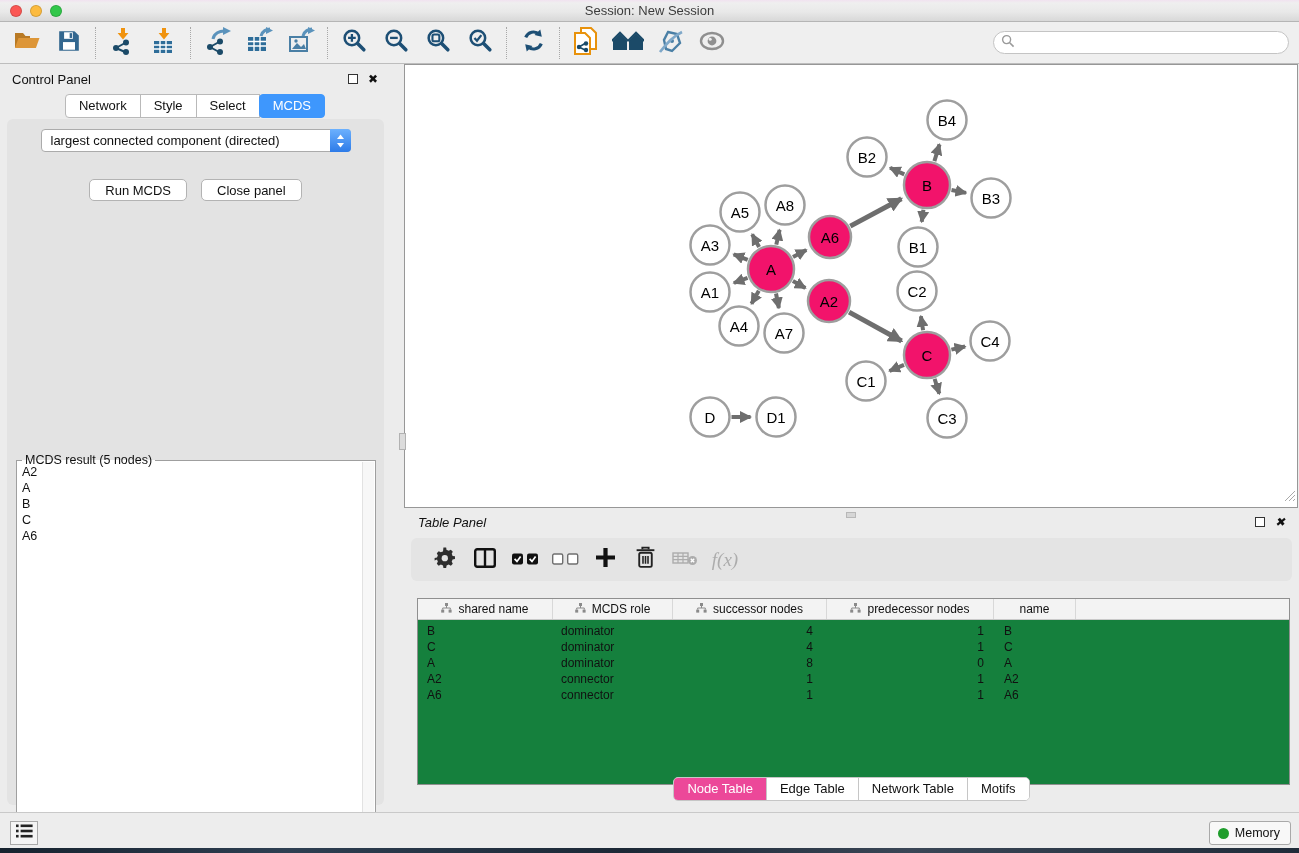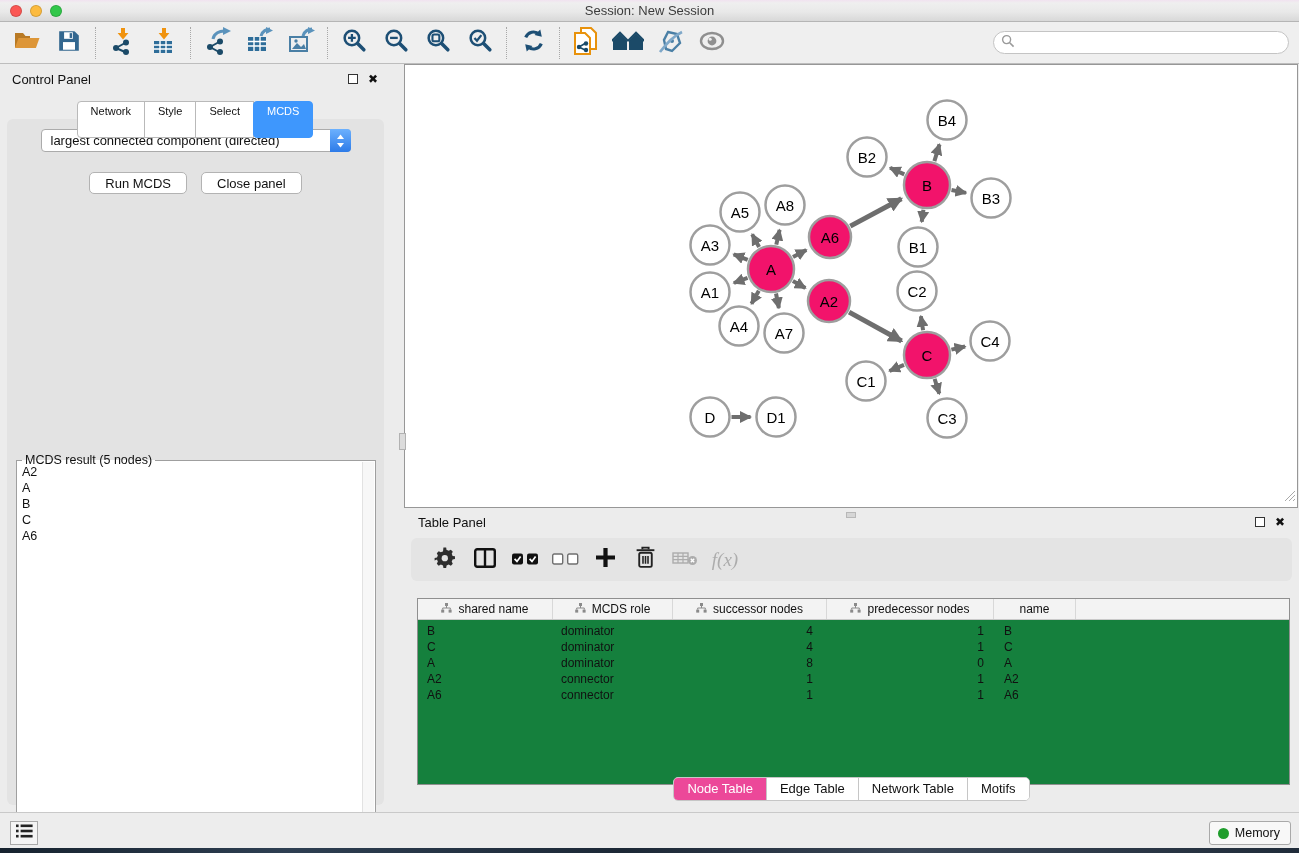--- a/index.html
+++ b/index.html
@@ -26,31 +26,31 @@
   .searchbox input { border:none; outline:none; flex:1; height:19px; font-size:12px; background:transparent; margin-left:4px;}
 
   
   .control-panel { position:absolute; left:0; top:64px; width:390px; height:748px; }
   .cp-header { height:30px; display:flex; align-items:center; padding:0 12px; }
   .panel-title { font-size:13px; color:#111; }
   .win-icons { margin-left:auto; display:flex; align-items:center; gap:10px; }
   .float-ico { width:10px; height:10px; border:1.5px solid #333; background:#fff; }
   .close-ico { font-size:12px; color:#111; line-height:10px; }
   .cp-tabs { display:flex; justify-content:center; position:relative; z-index:2; }
-  .tab { font-size:11px; padding:3px 13px 20px; background:#fff; border:1px solid #B9B9B9; margin-left:-1px; color:#111;margin-top:7px; }
+  .tab { font-size:13px; padding:3px 13px 4px; background:#fff; border:1px solid #B9B9B9; margin-left:-1px; color:#111; }
   .tab:first-child { border-radius:4px 0 0 4px; margin-left:0; }
   .tab:last-child { border-radius:0 4px 4px 0; }
   .tab.active { background:#3E97FD; border-color:#3E97FD; color:#fff; border-radius:4px; }
   .cp-content { position:absolute; left:7px; right:6px; top:55px; bottom:7px; background:#E3E3E3; border-radius:6px; }
   .opt-label { text-align:center; font-size:13px; margin-top:17px; color:#111; }
   .dropdown { position:relative; margin:10px auto 0; width:310px; height:23px; background:#fff;
     border:1px solid #ABABAB; border-radius:4px; font-size:13px; line-height:21px; padding-left:9px; color:#111; }
   .dd-stepper { position:absolute; right:-1px; top:-1px; width:21px; height:23px; border-radius:0 4px 4px 0;
     background:linear-gradient(#6CB1FE,#2D7BE8); display:flex; align-items:center; justify-content:center; }
-  .btn-row { display:flex; justify-content:center; gap:14px; margin-top:20px;align-items:center; }
+  .btn-row { display:flex; justify-content:center; gap:14px; margin-top:27px;align-items:center; }
   .pbtn { font-size:13px; height:22px; padding:0 15px; background:#fff; border:1px solid #B3B3B3; border-radius:5px; color:#111; }
   .fieldset { position:absolute; left:9px; right:8px; top:341px; height:435px; background:#fff; border:1px solid #9F9F9F; }
   .legend { position:absolute; top:-8px; left:5px; padding:0 3px; font-size:12.5px; color:#111;
     background:linear-gradient(#E3E3E3 52%, #FFFFFF 52%); }
   .result-list { position:absolute; inset:4px 14px 2px 5px; overflow:hidden; }
   .result-item { font-size:12.5px; height:16px; color:#111; }
   .vscroll { position:absolute; top:1px; bottom:1px; right:1px; width:12px; background:#F7F7F7; border-left:1px solid #E2E2E2; }
 
   
   .network-window { position:absolute; left:404px; top:64px; width:894px; height:444px;
@@ -58,21 +58,21 @@
   .nw-titlebar { height:23px; background:linear-gradient(#EFEFEF,#D5D5D5); border-bottom:1px solid #ACACAC;
     display:flex; align-items:center; position:relative; }
   .nw-titlebar .title { position:absolute; left:0; right:0; text-align:center; font-size:13px; color:#333; }
   .nw-canvas { position:absolute; left:0; top:23px; right:0; bottom:0; background:#fff; }
   .nw-grip { position:absolute; right:1px; bottom:1px; }
   .side-grip { position:absolute; left:399px; top:433px; width:7px; height:17px; background:#DCDCDC; border:1px solid #B2B2B2; }
   .bottom-grip { position:absolute; left:846px; top:512px; width:10px; height:6px; background:#D6D6D6; border:1px solid #B8B8B8; }
 
   
   .table-panel { position:absolute; left:404px; top:508px; width:895px; height:304px; }
-  .tp-header { height:28px; display:flex; align-items:center; padding:0 14px; }
+  .tp-header { height:28px; display:flex; align-items:center; padding:0 14px;font-style:italic; }
   .tp-toolbar { margin:2px 7px 0; height:43px; background:#E4E4E4; border-radius:6px;
     display:flex; align-items:center; gap:12px; padding-left:20px; }
   .ticon { width:28px; height:28px; display:flex; align-items:center; justify-content:center; }
   .fx { font-family:"Liberation Serif", serif; font-style:italic; font-size:19px; color:#ACACAC; }
   .ttable { position:absolute; left:13px; right:9px; top:90px; height:187px; background:#15803d;
     border:1px solid #8F8F8F; overflow:hidden; }
   .thead { display:flex; height:21px; background:#F3F3F3; border-bottom:1px solid #C9C9C9; }
   .hcell { display:flex; align-items:center; justify-content:center; gap:6px; font-size:12px; color:#111;
     border-right:1px solid #D8D8D8; }
   .hfill { flex:1; border-right:none; }

